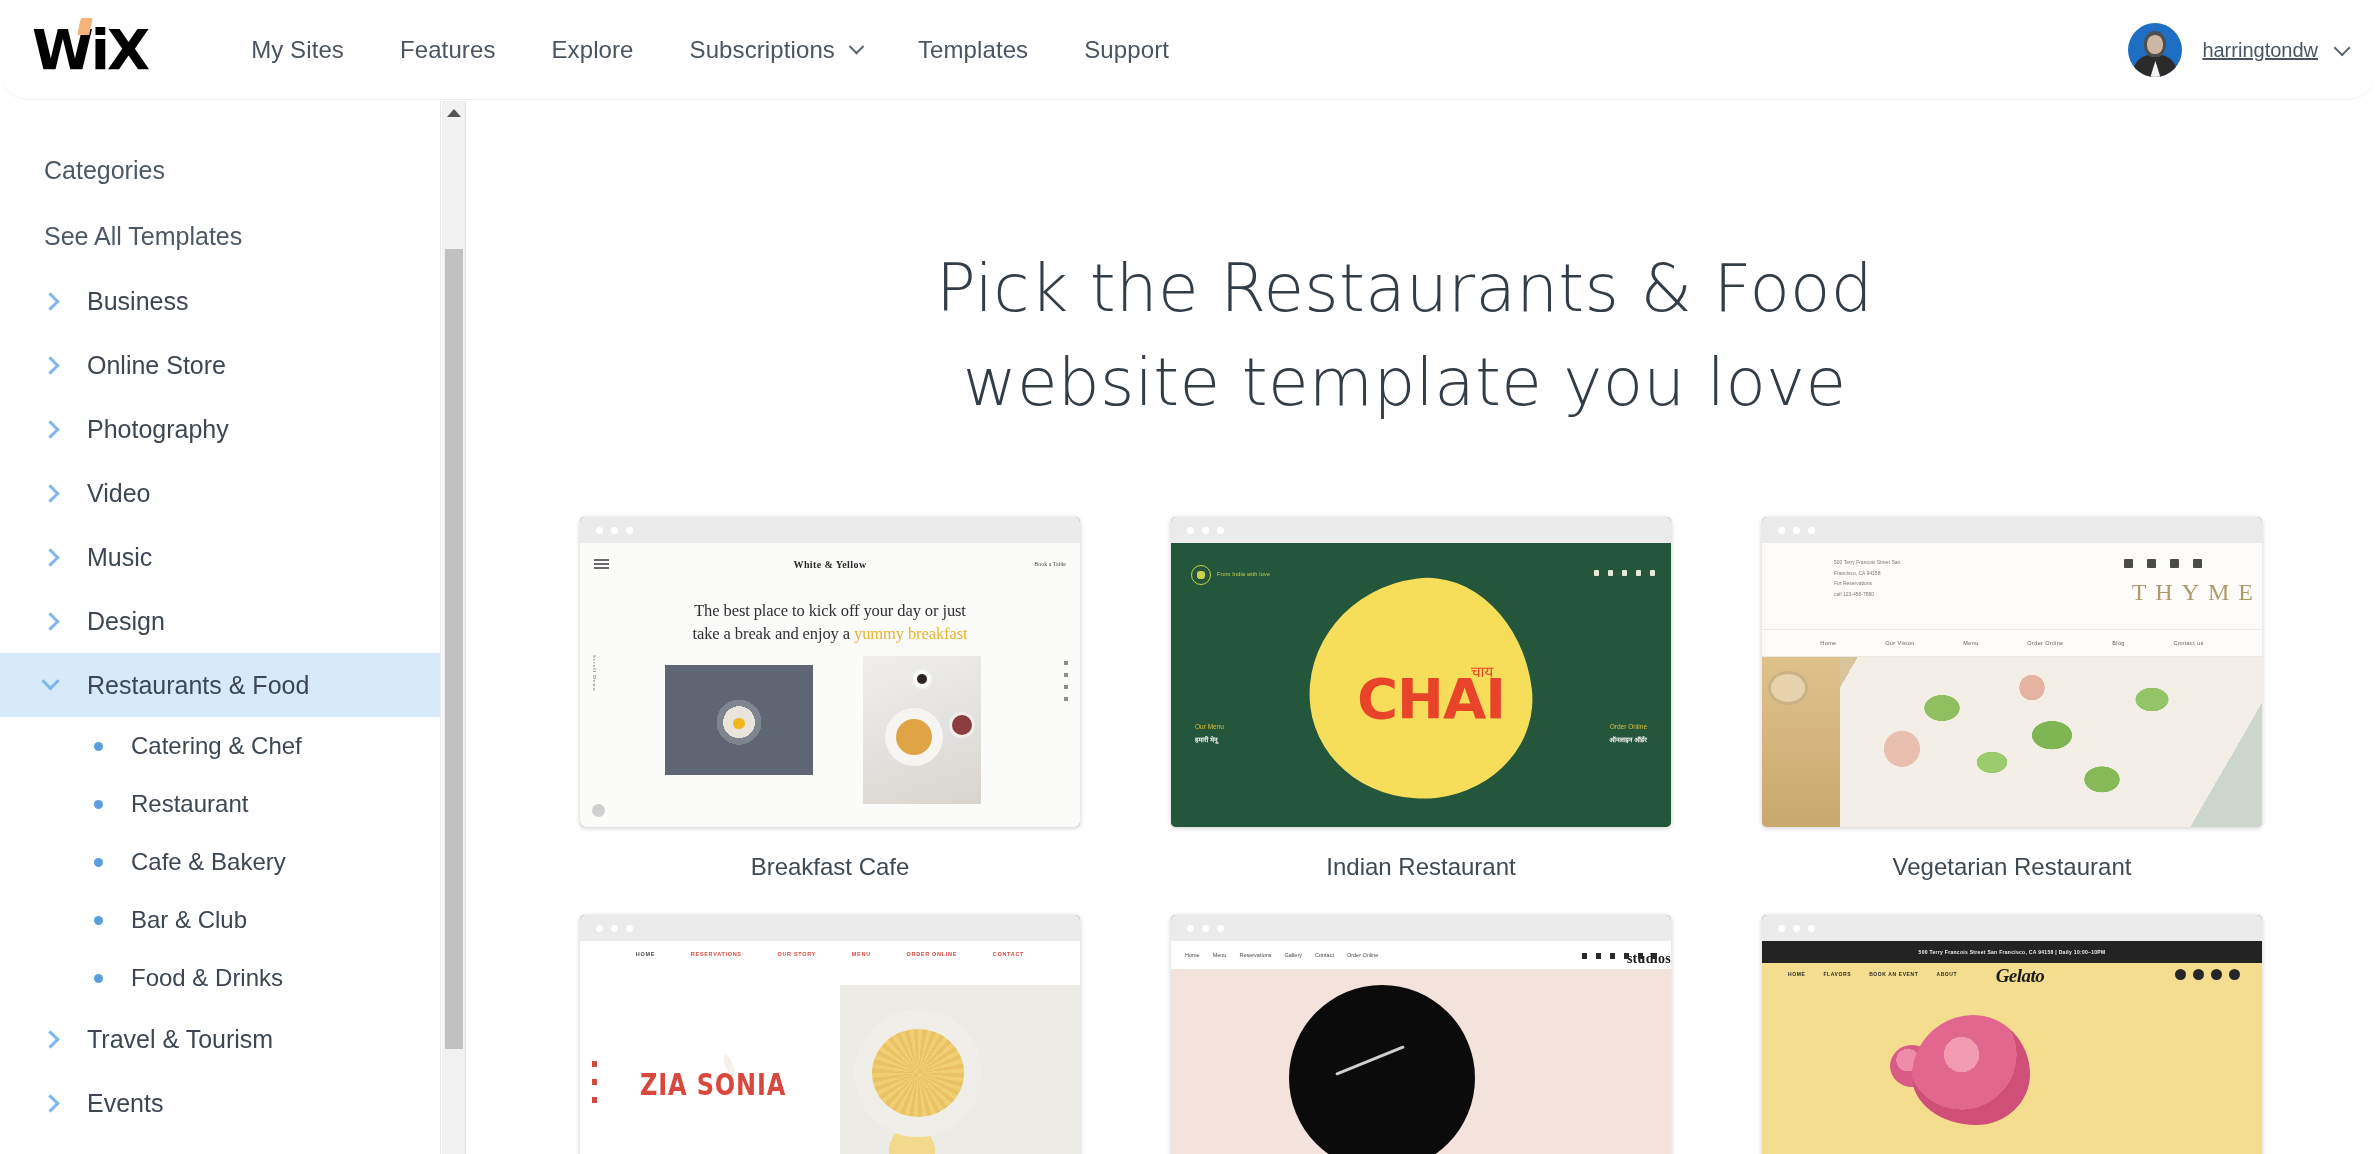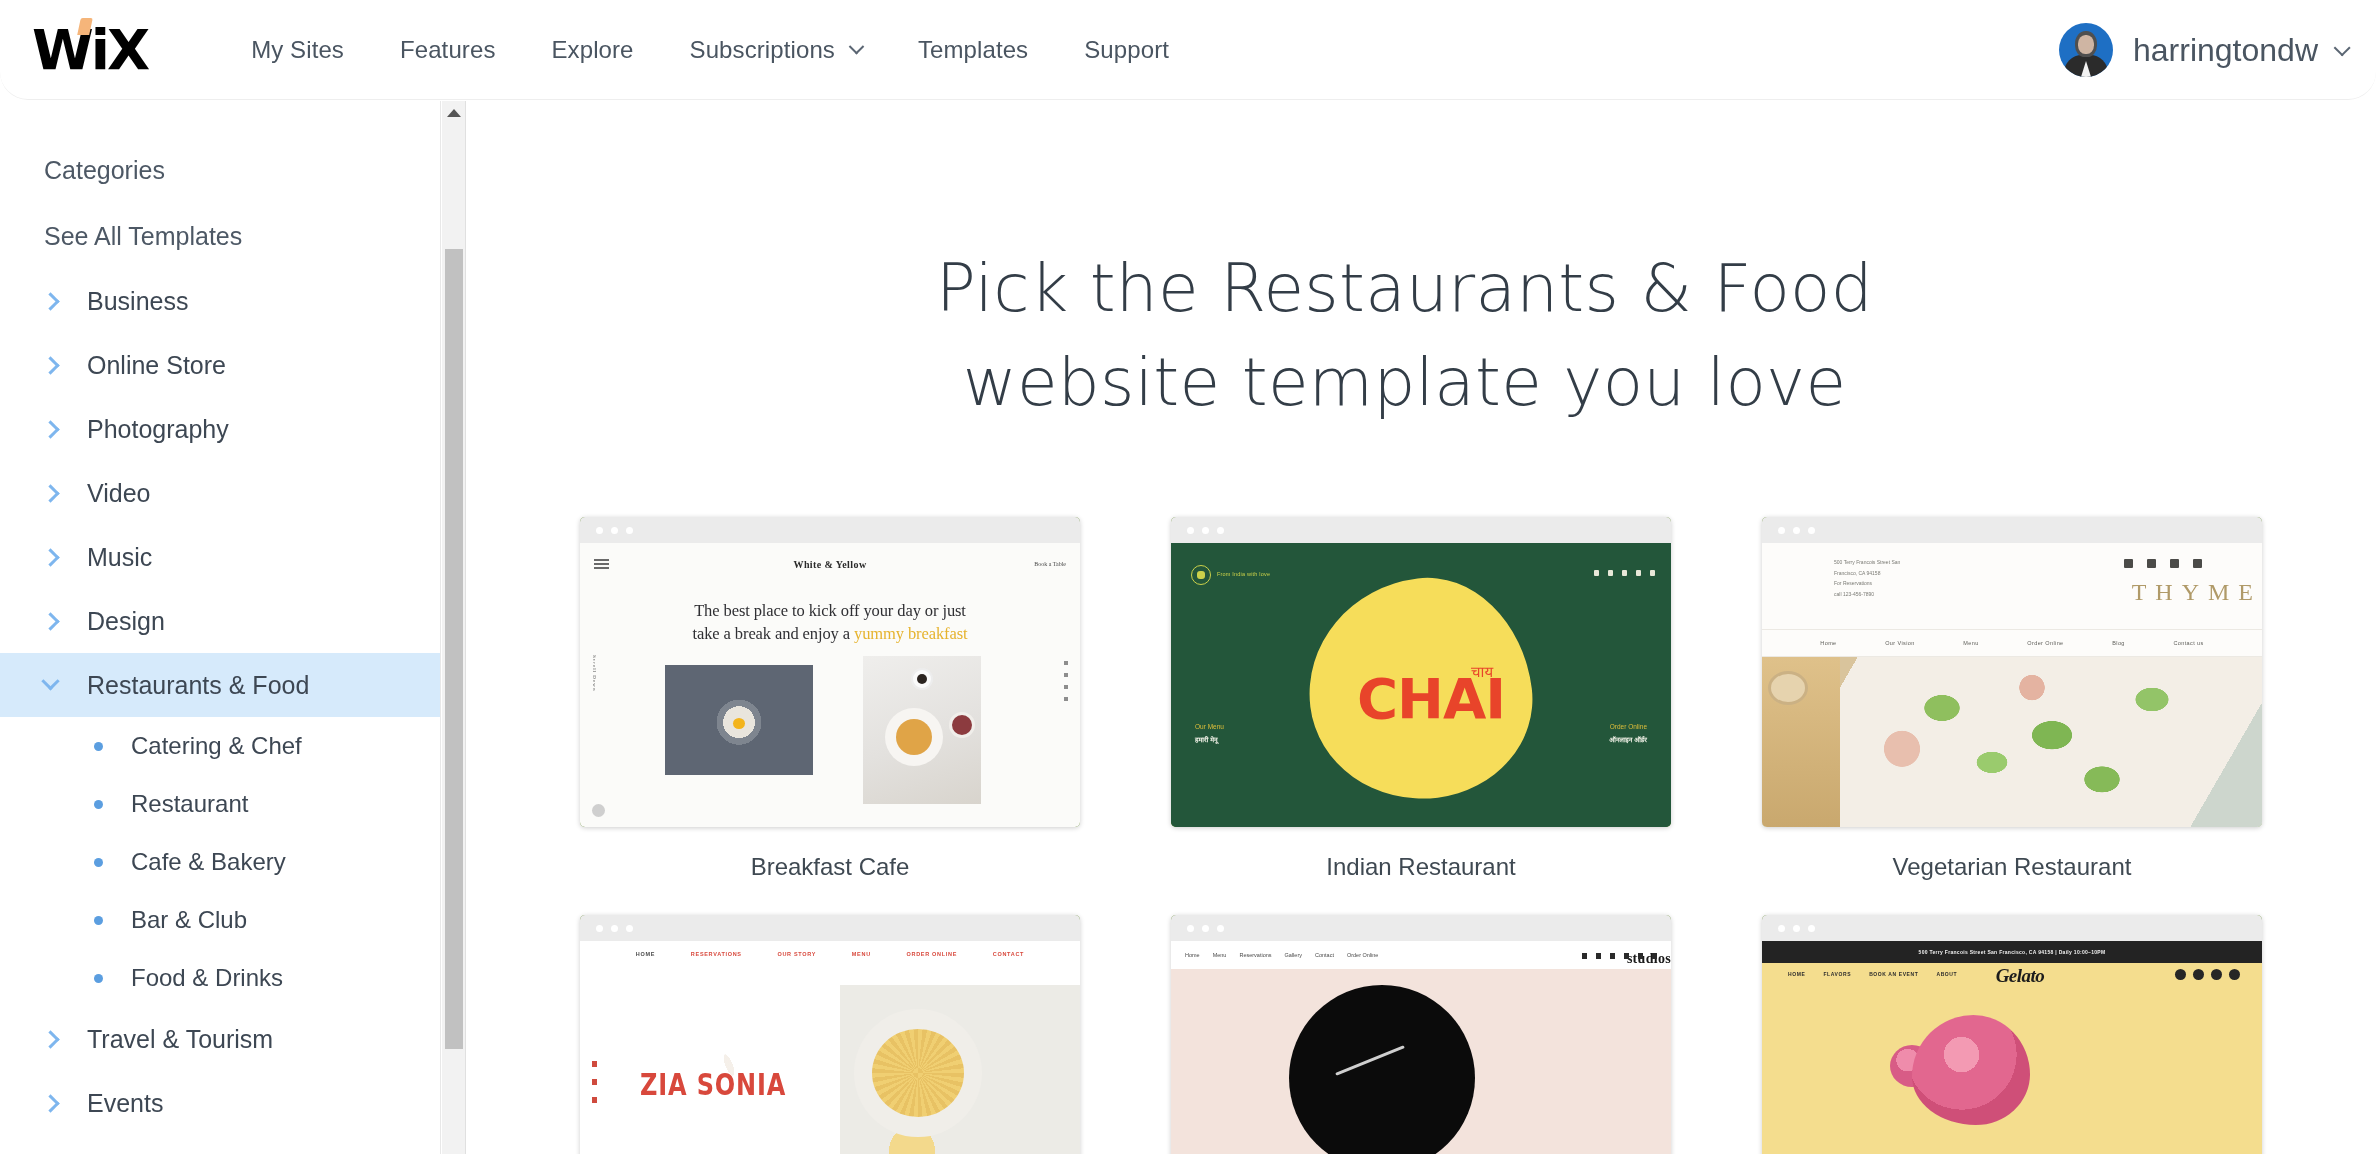--- a/index.html
+++ b/index.html
@@ -93,22 +93,23 @@
     left: 5px; bottom: 0;
   }
   #avatar .shirt {
     position: absolute;
     width: 10px; height: 16px;
     background: #f2f2f2;
     left: 22px; bottom: 0;
     clip-path: polygon(50% 0,100% 100%,0 100%);
   }
   #username {
-    font-size: 32px; color: #4a5561;
+    font-size: 20px; color: #4a5561;
     margin-left: 20px;
+    text-decoration: underline;
   }
   #account .caret {
     display: inline-block;
     margin-left: 16px;
     width: 12px; height: 12px;
     border-right: 2px solid #5b6673;
     border-bottom: 2px solid #5b6673;
     transform: rotate(45deg) translateY(-3px);
   }
 

